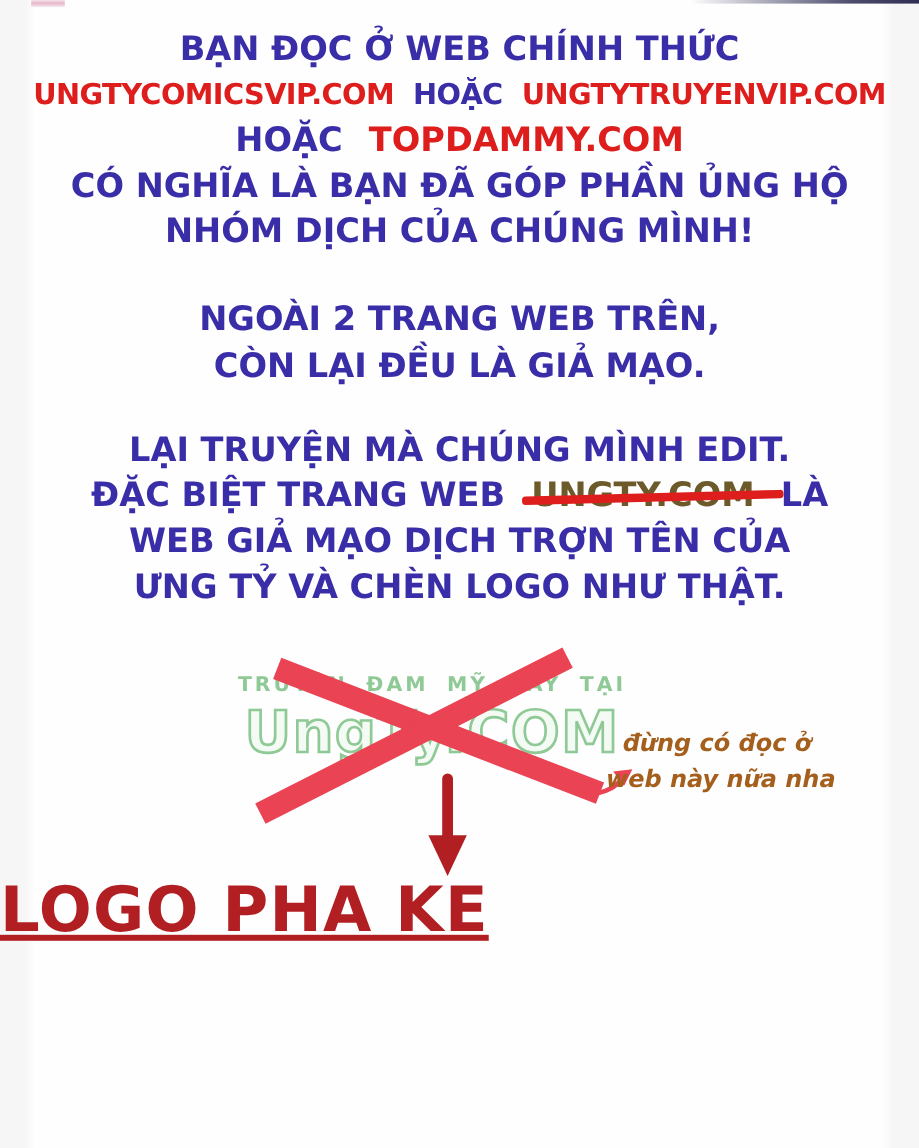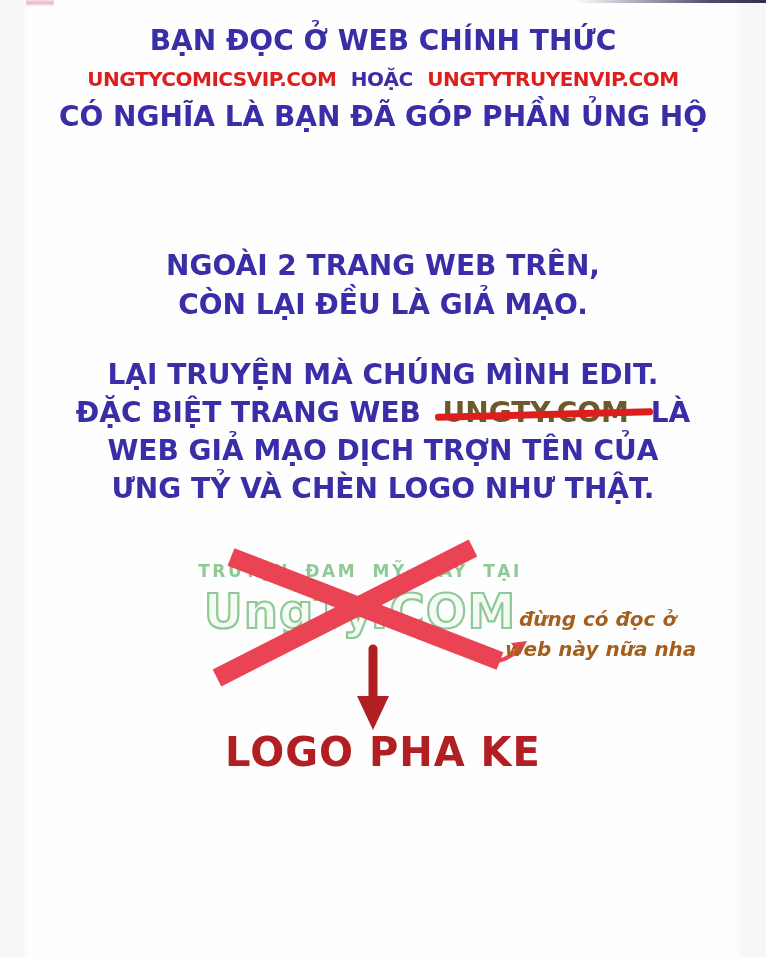--- a/index.html
+++ b/index.html
@@ -22,21 +22,21 @@
                 background: linear-gradient(to right, rgba(47,47,85,0), rgba(47,47,85,.85) 70%, #2e2e52); }
 
   
   .block { position: absolute; left: 0; right: 0; text-align: center; }
   .l { line-height: 38px; font-size: 28px; letter-spacing: 0; white-space: nowrap; }
   .blue  { color: var(--blue); }
   .red   { color: var(--red); }
   .l span { display: inline-block; margin: 0 6px; }
 
   .header  { top: 22px; }
-  .header .fit { font-size: 20px; letter-spacing: -0.5px; }
+  .header .fit { font-size: 24px; letter-spacing: -0.5px; }
   .header .fit span { margin: 0 4px; }
   .notice  { top: 246px; }
   .notice .l, .footer .l { line-height: 39px; }
   .warning { top: 356px; }
   .footer  { top: 841px; }
 
   .struck { position: relative; color: var(--olive); }
   .strike-line {
     position: absolute; left: -8px; right: -24px; top: 46%; height: 7px;
     background: var(--red); transform: rotate(-1.5deg); border-radius: 3px;
@@ -59,42 +59,47 @@
   .xcross    { position: absolute; left: 193px; top: 538px; }
   .downarrow { position: absolute; left: 344px; top: 644px; }
 
   .note {
     position: absolute; left: 505px; top: 604px; width: 185px; text-align: center;
     color: var(--brown); font-size: 20px; line-height: 30px; font-style: italic;
     white-space: nowrap;
   }
 
   .caption {
-    position: absolute; left: 0; right: 0; top: 729px; text-align: center;
-    color: var(--dark_red); font-size: 40px; letter-spacing: 1px;
+    position: absolute; left: 0; right: 0; top: 729px; 
+    color: var(--dark_red); font-size: 52px; letter-spacing: 1px; text-decoration: underline;
   }
 </style>
 </head>
 <body>
 
 <div class="page">
 
   <div class="edge left"></div>
   <div class="edge right"></div>
   <div class="pink-mark"></div>
   <div class="navy-strip"></div>
 
   <div class="block header">
     <div class="l blue">BẠN ĐỌC Ở WEB CHÍNH THỨC</div>
     <div class="l fit">
       <span class="red">UNGTYCOMICSVIP.COM</span>
       <span class="blue">HOẶC</span>
       <span class="red">UNGTYTRUYENVIP.COM</span>
     </div>
+    <div class="l">
+      <span class="blue">HOẶC</span>
+      <span class="red">TOPDAMMY.COM</span>
+    </div>
     <div class="l blue">CÓ NGHĨA LÀ BẠN ĐÃ GÓP PHẦN ỦNG HỘ</div>
+    <div class="l blue">NHÓM DỊCH CỦA CHÚNG MÌNH!</div>
   </div>
 
   <div class="block notice">
     <div class="l blue">NGOÀI 2 TRANG WEB TRÊN,</div>
     <div class="l blue">CÒN LẠI ĐỀU LÀ GIẢ MẠO.</div>
   </div>
 
   <div class="block warning">
     <div class="l blue">LẠI TRUYỆN MÀ CHÚNG MÌNH EDIT.</div>
     <div class="l">

